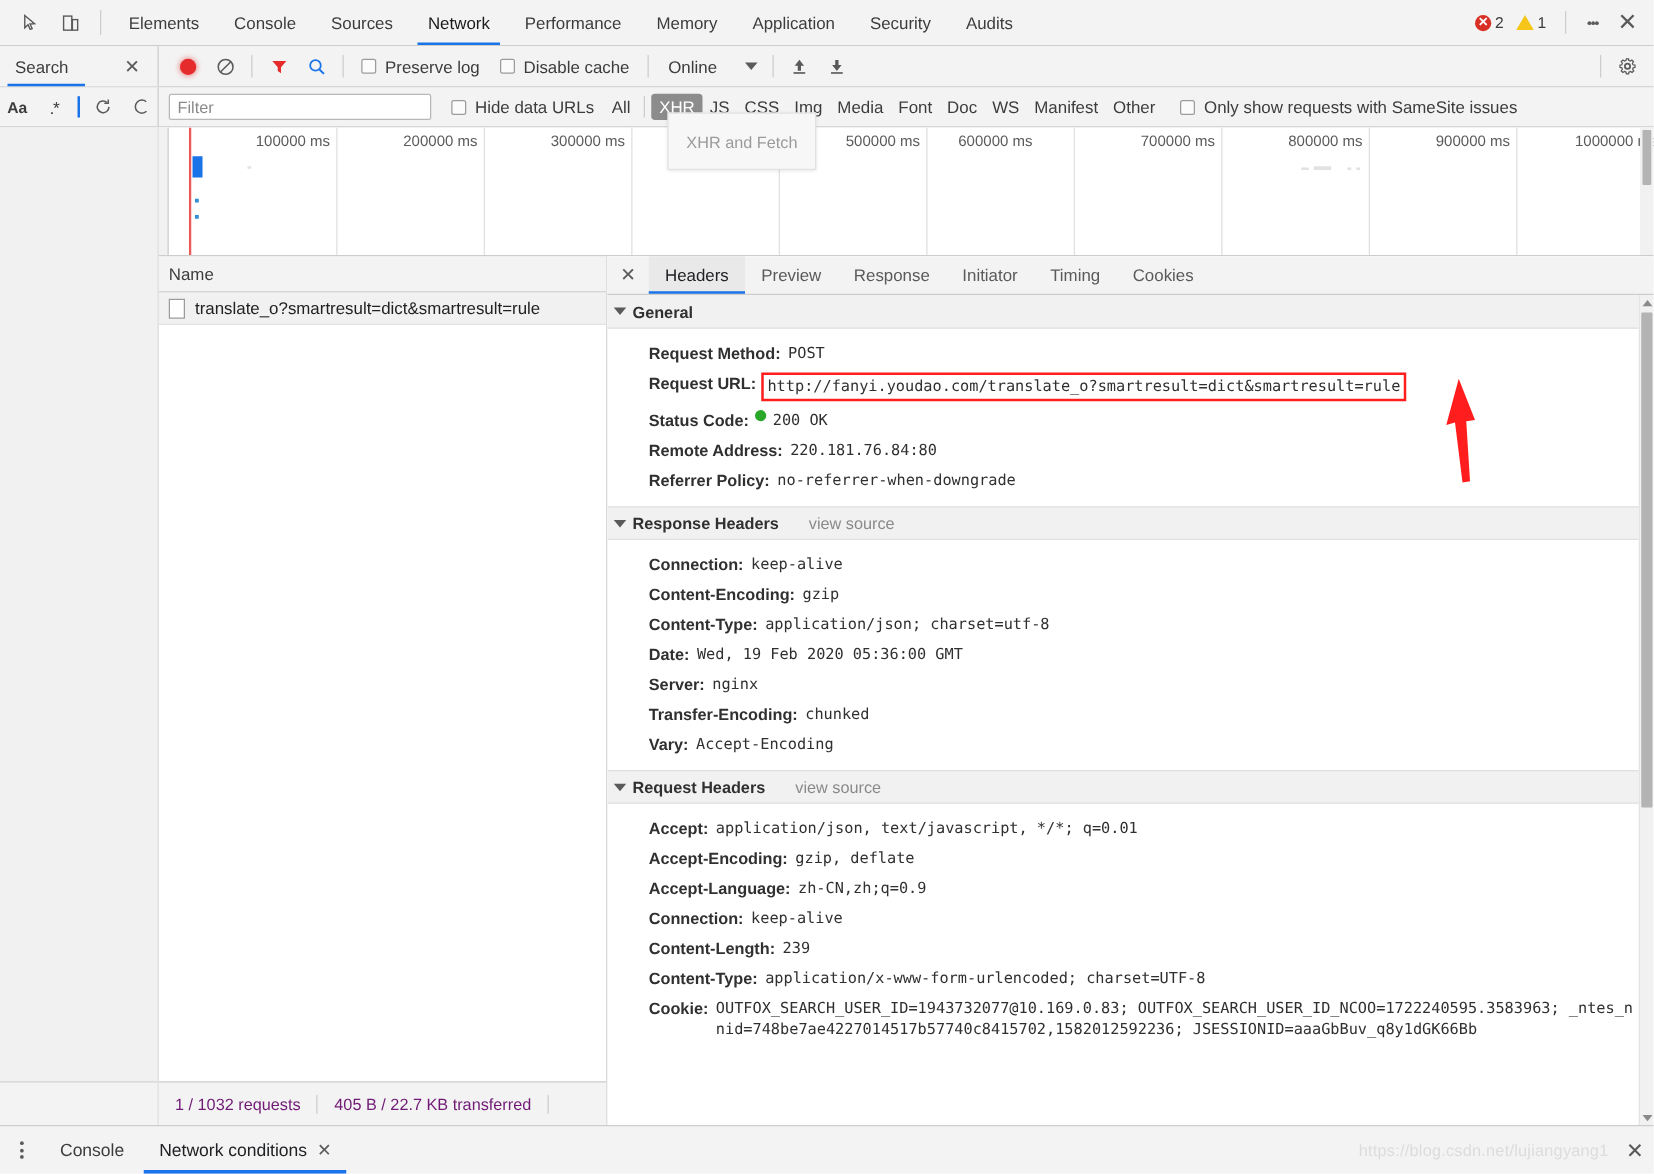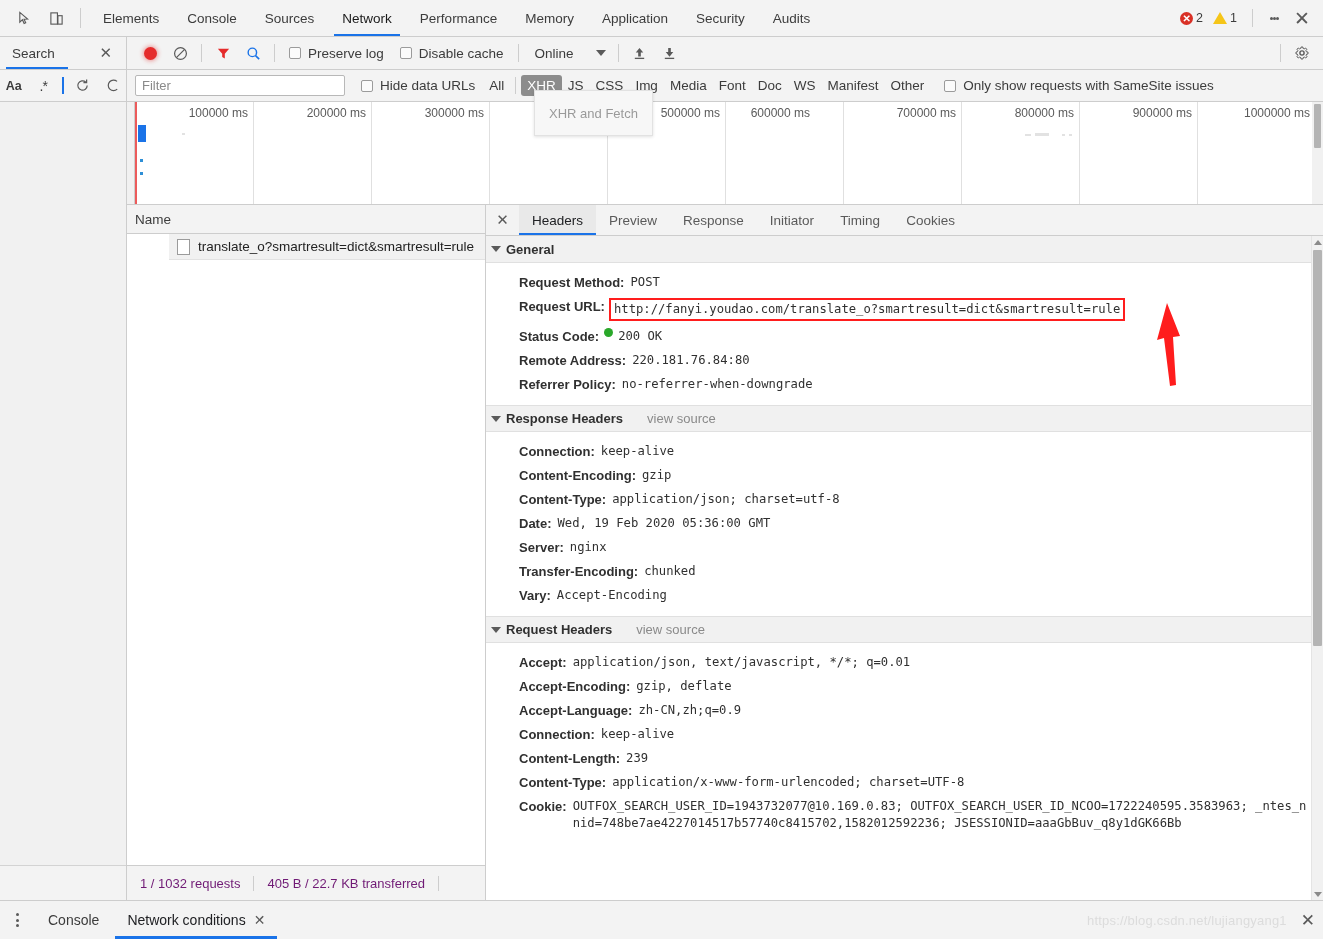--- a/index.html
+++ b/index.html
@@ -85,21 +85,21 @@
   .ftype.sel { background:#8c8c8c; color:#ffffff; }
   .ftype-sep { width:1px; height:17px; background:#cdcdcd; margin:0 5px; }
 
   
   .mid { flex: 1; display:flex; min-height:0; }
   .leftpane { width:127px; flex:0 0 127px; background:#f1f1f1; border-right:1px solid #cdcdcd; display:flex; flex-direction:column; }
   .leftpane-body { flex:1; background:#f1f1f1; }
   .leftpane-foot { height:35px; border-top:1px solid #d3d3d3; background:#f3f3f3; }
   .rightcol { flex:1; display:flex; flex-direction:column; min-width:0; }
 
-  .overview { height:103px; flex:0 0 103px; position:relative; background:#fff; border-bottom:1px solid #cdcdcd; display:flex; }
+  .overview { height:103px; flex:0 0 103px; position:relative; background:#fff; border-bottom:1px solid #cdcdcd; display:flex;gap:16px; }
   .ov-gutter { width:8px; flex:0 0 8px; background:#f1f1f1; border-right:1px solid #cdcdcd; }
   .ov-canvas { flex:1; position:relative; overflow:hidden; }
   .ov-div { position:absolute; top:0; bottom:0; width:1px; background:#e0e0e0; }
   .ov-lab { position:absolute; top:4px; font-size:12px; color:#5a5a5a; transform:translateX(-100%); padding-right:5px; white-space:nowrap; }
   .ov-redline { position:absolute; left:0; top:0; bottom:0; width:2px; background:#ec5b5b; }
   .ov-bar { position:absolute; background:#1a73e8; }
   .ov-dot { position:absolute; width:3px; height:3px; background:#2e8fd6; }
   .ov-faint { position:absolute; height:3px; background:#e2e2e2; }
   .ov-scroll { position:absolute; right:0; top:0; bottom:0; width:11px; background:#f1f1f1; }
   .ov-scroll i { position:absolute; left:2px; right:2px; top:2px; height:44px; background:#b4b4b4; border-radius:1px; display:block; }
@@ -109,21 +109,21 @@
     position:absolute; left:534px; top:90px; width:119px; height:46px;
     background:#f7f7f7; border:1px solid #e2e2e2; box-shadow:0 1px 3px rgba(0,0,0,.12);
     font-size:13px; color:#9a9a9a; display:flex; align-items:center; justify-content:center;
     z-index:40;
   }
 
   
   .split { flex:1; display:flex; min-height:0; }
   .reqpane { width:359px; flex:0 0 359px; display:flex; flex-direction:column; border-right:1px solid #cdcdcd; background:#fff; min-width:0; }
   .req-head { height:29px; flex:0 0 29px; display:flex; align-items:center; padding-left:8px; font-size:13.5px; color:#3c3c3c; background:#f3f3f3; border-bottom:1px solid #cdcdcd; }
-  .req-list { flex:1; overflow:hidden;padding-left:42px; }
+  .req-list { flex:1; overflow:hidden; }
   .req-row { height:26px; display:flex; align-items:center; gap:8px; padding-left:8px; background:#f1f1f1; border-bottom:1px solid #e2e2e2; font-size:13.5px; color:#222; white-space:nowrap; }
   .req-icon { width:13px; height:16px; border:1px solid #9b9b9b; background:#fff; flex:0 0 13px; }
   .req-foot { height:35px; flex:0 0 35px; display:flex; align-items:center; gap:0; background:#f3f3f3; border-top:1px solid #cdcdcd; font-size:13px; color:#701a75; }
   .rf-cell { padding: 0 13px; white-space:nowrap; }
   .rf-sep { width:1px; height:15px; background:#cdcdcd; }
 
   .detpane { flex:1; display:flex; flex-direction:column; min-width:0; background:#fff; position:relative; }
   .det-tabs { height:31px; flex:0 0 31px; display:flex; align-items:stretch; background:#f3f3f3; border-bottom:1px solid #cdcdcd; }
   .dt-close { width:33px; display:flex; align-items:center; justify-content:center; font-size:15px; color:#5a5a5a; }
   .dt { padding:0 13px; display:flex; align-items:center; font-size:13.5px; color:#5a5a5a; position:relative; white-space:nowrap; }

